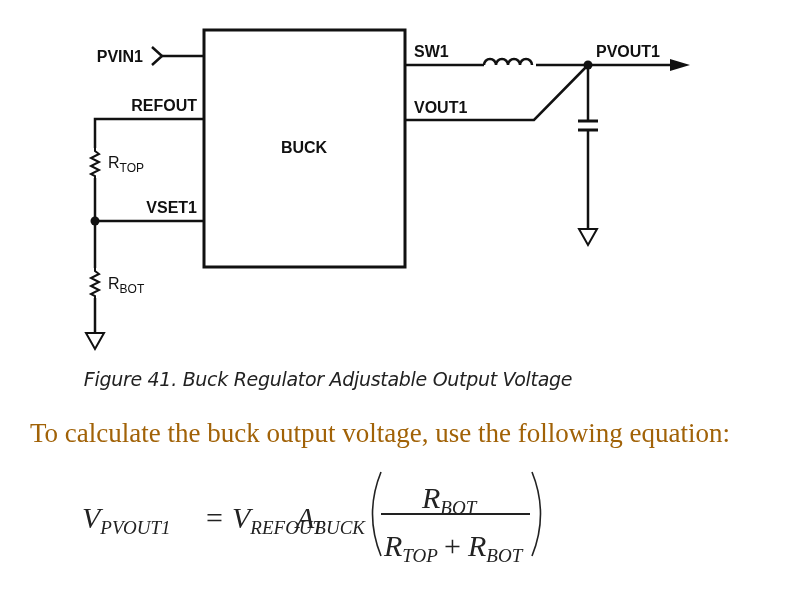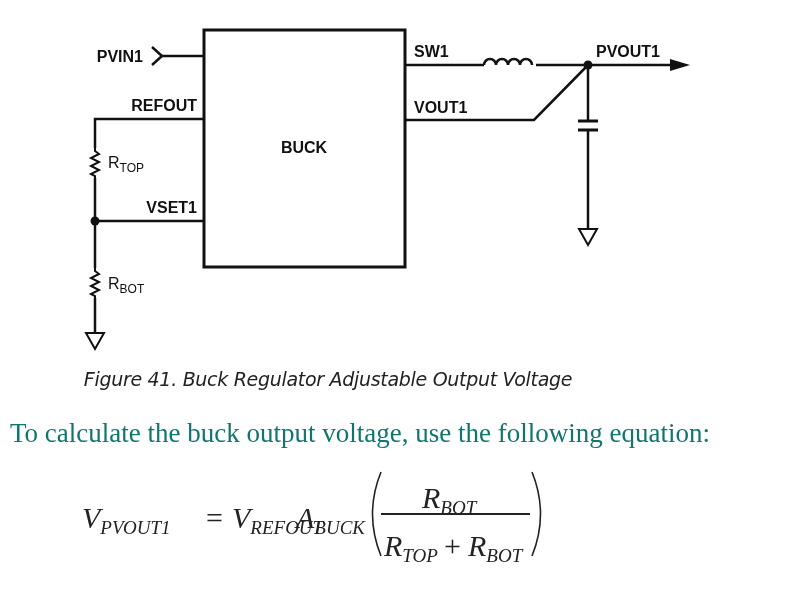--- a/index.html
+++ b/index.html
@@ -1,21 +1,21 @@
 <!DOCTYPE html>
 <html><head>
 <meta charset="utf-8">
 <style>
   html, body { margin:0; padding:0; background:#ffffff; }
   body { width:800px; height:596px; position:relative; overflow:hidden; font-family:"Liberation Sans", sans-serif; color:#111; }
   svg.schem { position:absolute; left:0; top:0; }
   .lbl { font-family:"Liberation Sans", sans-serif; font-weight:bold; font-size:16px; fill:#111; }
   .sub { font-size:12px; }
   .caption { position:absolute; left:0; width:656px; top:368px; text-align:center; font-family:"DejaVu Sans", sans-serif; font-style:italic; font-size:19px; color:#222; letter-spacing:-0.3px; }
-  .body-text { position:absolute; left:10px; top:418px; font-family:"Liberation Serif", serif; font-size:27px; color:#0f766e; white-space:nowrap; }
+  .body-text { position:absolute; left:30px; top:418px; font-family:"Liberation Serif", serif; font-size:27px; color:#a16207; white-space:nowrap; }
 </style>
 </head>
 <body>
 
 <svg class="schem" width="800" height="370" viewBox="0 0 800 370">
   <g stroke="#111" stroke-width="3" fill="none">
 
     <rect x="204" y="30" width="201" height="237"></rect>
 
     <polyline points="152,47 162,56 152,65" stroke-width="2.5"></polyline>

